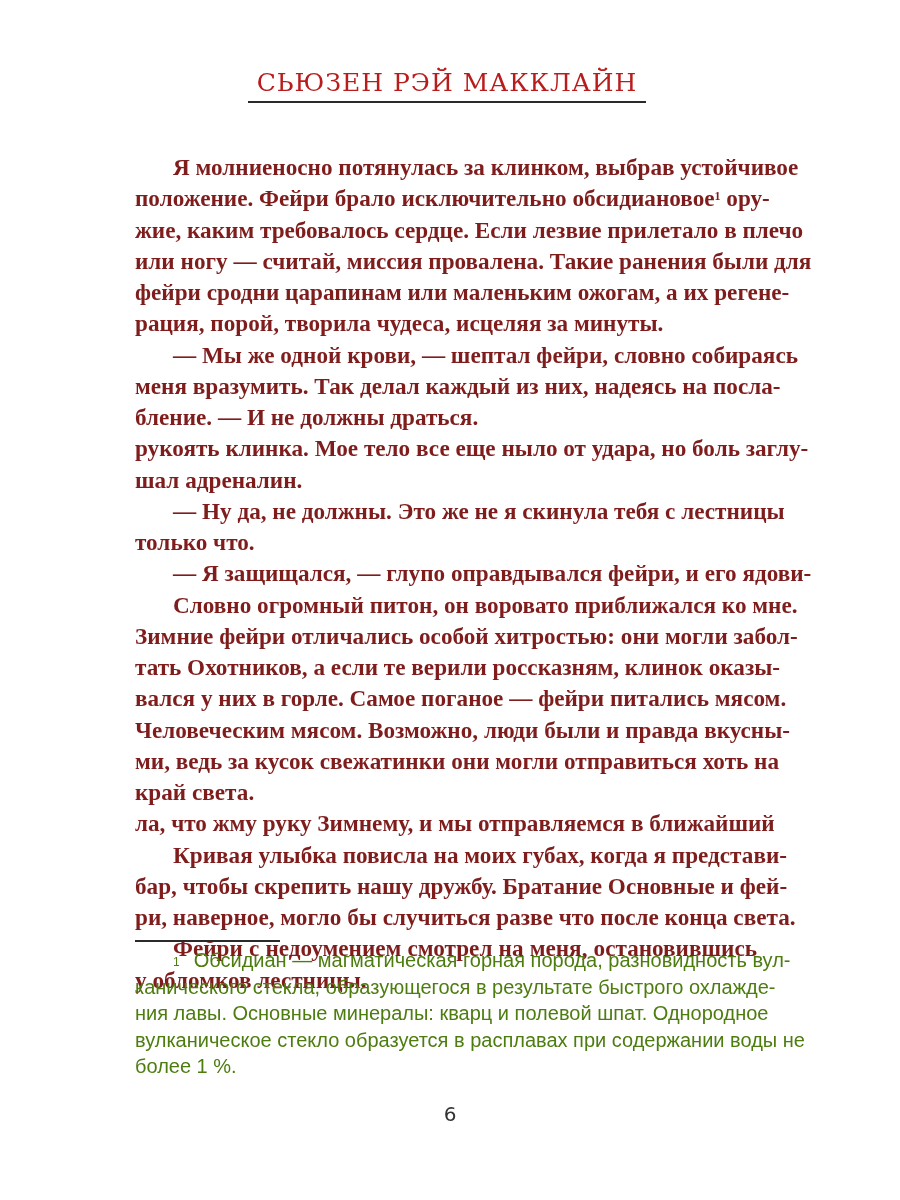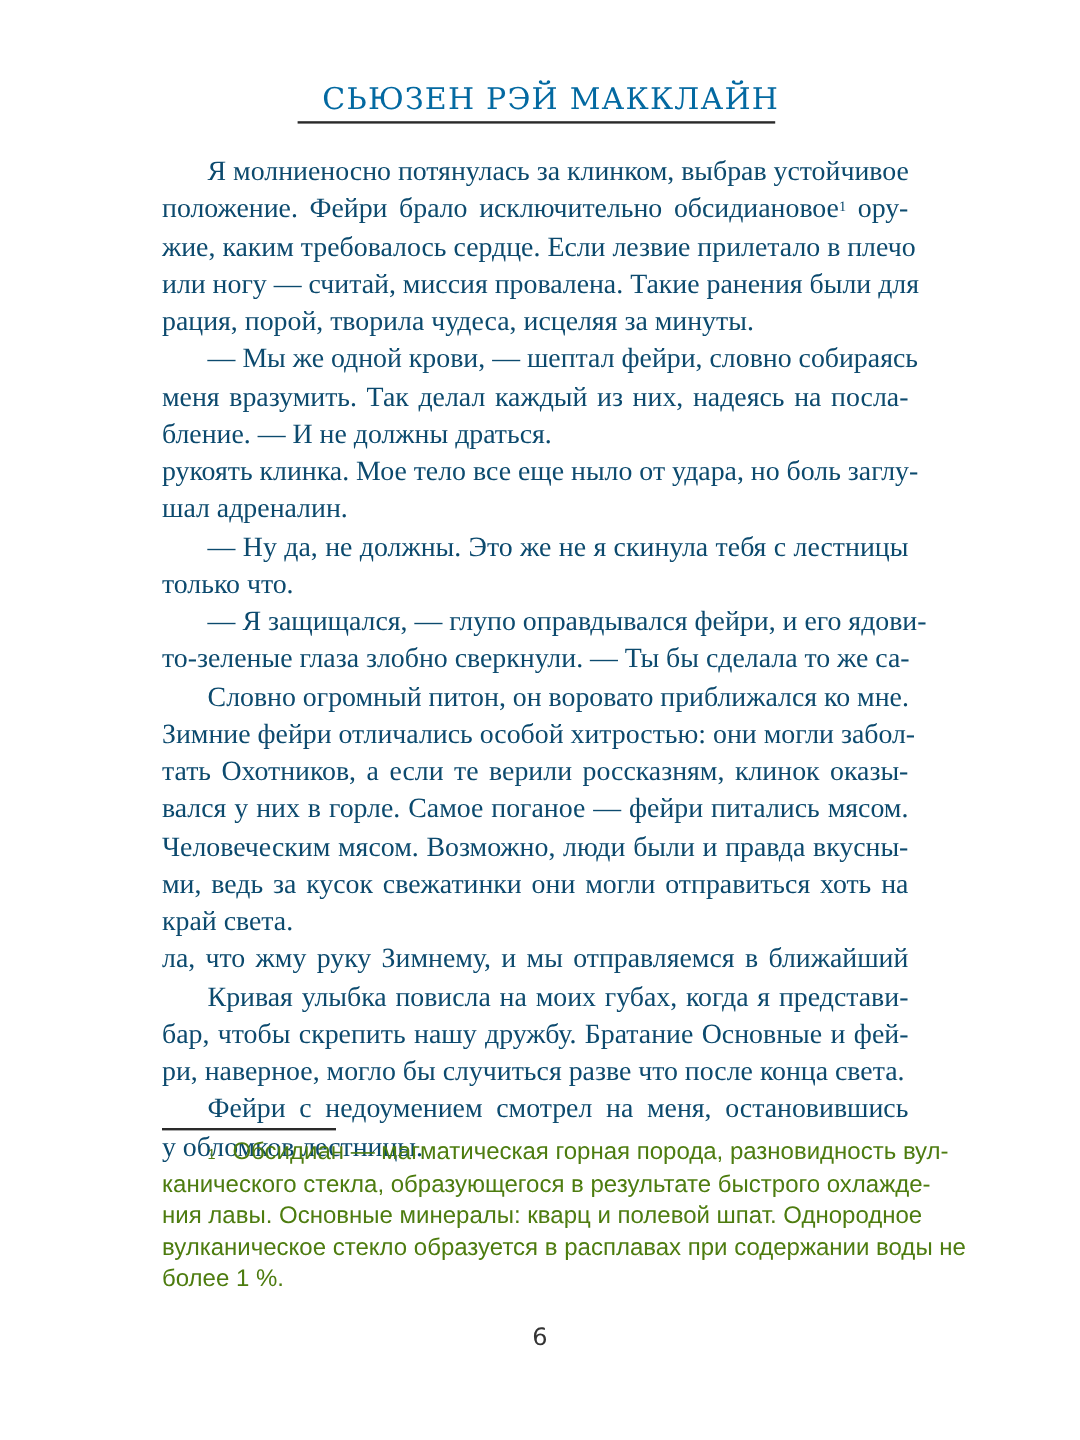--- a/index.html
+++ b/index.html
@@ -1,27 +1,28 @@
 <!DOCTYPE html>
 <html><head>
 <meta charset="utf-8">
 <style>
   html, body { margin: 0; padding: 0; background: #ffffff; }
   body { width: 900px; height: 1200px; position: relative; overflow: hidden; color: #262626; }
   .page { position: absolute; left: 0; top: 0; width: 900px; height: 1200px; background: #fff; }
   .running-head {
-    position: absolute; left: 260px; top: 68px; width: 398px; text-align: center;
-    font-family: "DejaVu Serif", serif; font-size: 25px; letter-spacing: 1px; color: #0369a1;
+    position: absolute; left: 248px; top: 68px; width: 398px; text-align: center;
+    font-family: "DejaVu Serif", serif; font-size: 25px; letter-spacing: 1px; color: #b91c1c;
     font-weight: normal;
   }
   .head-rule { position: absolute; left: 248px; top: 101px; width: 398px; height: 2px; background: #2a2a2a; }
   .body {
-    position: absolute; left: 135px; top: 128px; width: 622px;
+    position: absolute; left: 135px; top: 152px; width: 622px;
     font-family: "Liberation Serif", serif; font-size: 23.2px; line-height: 31.25px;
-    color: #0c4a6e;
+    color: #7f1d1d;
+    font-weight: bold;
   }
   .line { display: block; white-space: nowrap; text-align: justify; text-align-last: justify; height: 31.25px; }
   .line.last { text-align-last: left; }
   .line.indent { padding-left: 38px; }
   sup { font-size: 12px; vertical-align: top; position: relative; top: -2px; }
   .fn-rule { position: absolute; left: 135px; top: 940px; width: 145px; height: 1.5px; background: #2a2a2a; }
   .footnote {
     position: absolute; left: 135px; top: 947px; width: 622px;
     font-family: Liberation Sans, sans-serif; font-size: 20px; line-height: 26.5px; color: #4d7c0f;
   }
@@ -37,30 +38,30 @@
 
 <div class="page">
   <div class="running-head">СЬЮЗЕН РЭЙ МАККЛАЙН</div>
   <div class="head-rule"></div>
 
   <div class="body" id="body-text">
       <span class="line indent"><span>Я молниеносно потянулась за клинком, выбрав устойчивое</span></span>
       <span class="line"><span>положение. Фейри брало исключительно обсидиановое</span><sup>1</sup><span> ору-</span></span>
       <span class="line"><span>жие, каким требовалось сердце. Если лезвие прилетало в плечо</span></span>
       <span class="line"><span>или ногу — считай, миссия провалена. Такие ранения были для</span></span>
+      <span class="line"><span>фейри сродни царапинам или маленьким ожогам, а их регене-</span></span>
       <span class="line last"><span>рация, порой, творила чудеса, исцеляя за минуты.</span></span>
       <span class="line indent"><span>— Мы же одной крови, —  шептал фейри, словно собираясь</span></span>
       <span class="line"><span>меня вразумить. Так делал каждый из них, надеясь на посла-</span></span>
       <span class="line last"><span>бление. — И не должны драться.</span></span>
       <span class="line"><span>рукоять клинка. Мое тело все еще ныло от удара, но боль заглу-</span></span>
       <span class="line last"><span>шал адреналин.</span></span>
       <span class="line indent"><span>— Ну да, не должны. Это же не я скинула тебя с лестницы</span></span>
       <span class="line last"><span>только что.</span></span>
       <span class="line indent"><span>— Я защищался, — глупо оправдывался фейри, и его ядови-</span></span>
-      <span class="line"><span>то-зеленые глаза злобно сверкнули. — Ты бы сделала то же са-</span></span>
       <span class="line indent"><span>Словно огромный питон, он воровато приближался ко мне.</span></span>
       <span class="line"><span>Зимние фейри отличались особой хитростью: они могли забол-</span></span>
       <span class="line"><span>тать Охотников, а если те верили россказням, клинок оказы-</span></span>
       <span class="line"><span>вался у них в горле. Самое поганое — фейри питались мясом.</span></span>
       <span class="line"><span>Человеческим мясом. Возможно, люди были и правда вкусны-</span></span>
       <span class="line"><span>ми, ведь за кусок свежатинки они могли отправиться хоть на</span></span>
       <span class="line last"><span>край света.</span></span>
       <span class="line"><span>ла, что жму руку Зимнему, и мы отправляемся в ближайший</span></span>
       <span class="line indent"><span>Кривая улыбка повисла на моих губах, когда я представи-</span></span>
       <span class="line"><span>бар, чтобы скрепить нашу дружбу. Братание Основные и фей-</span></span>

